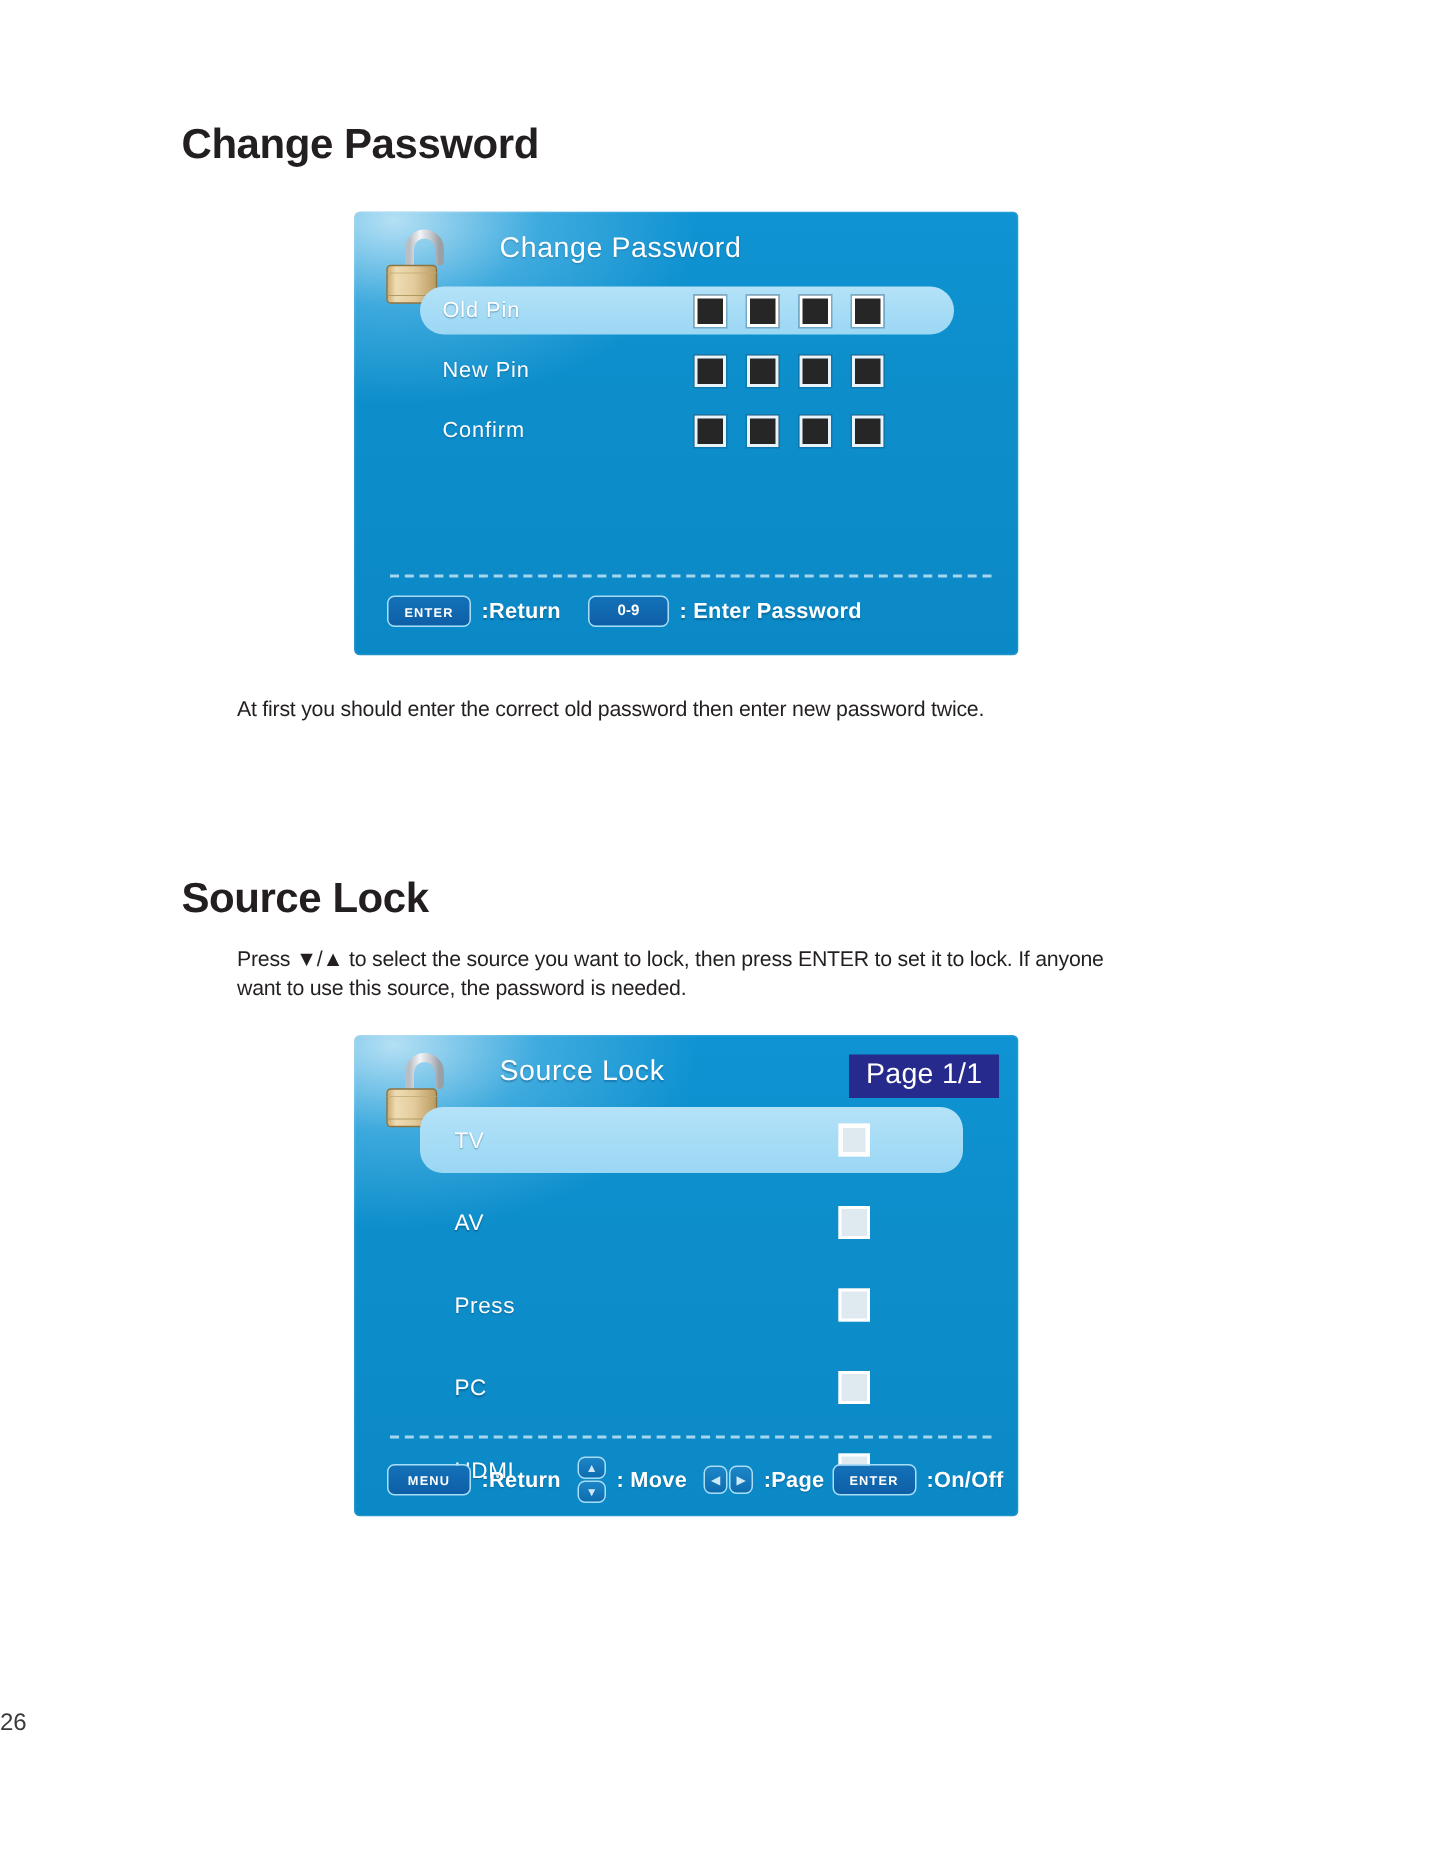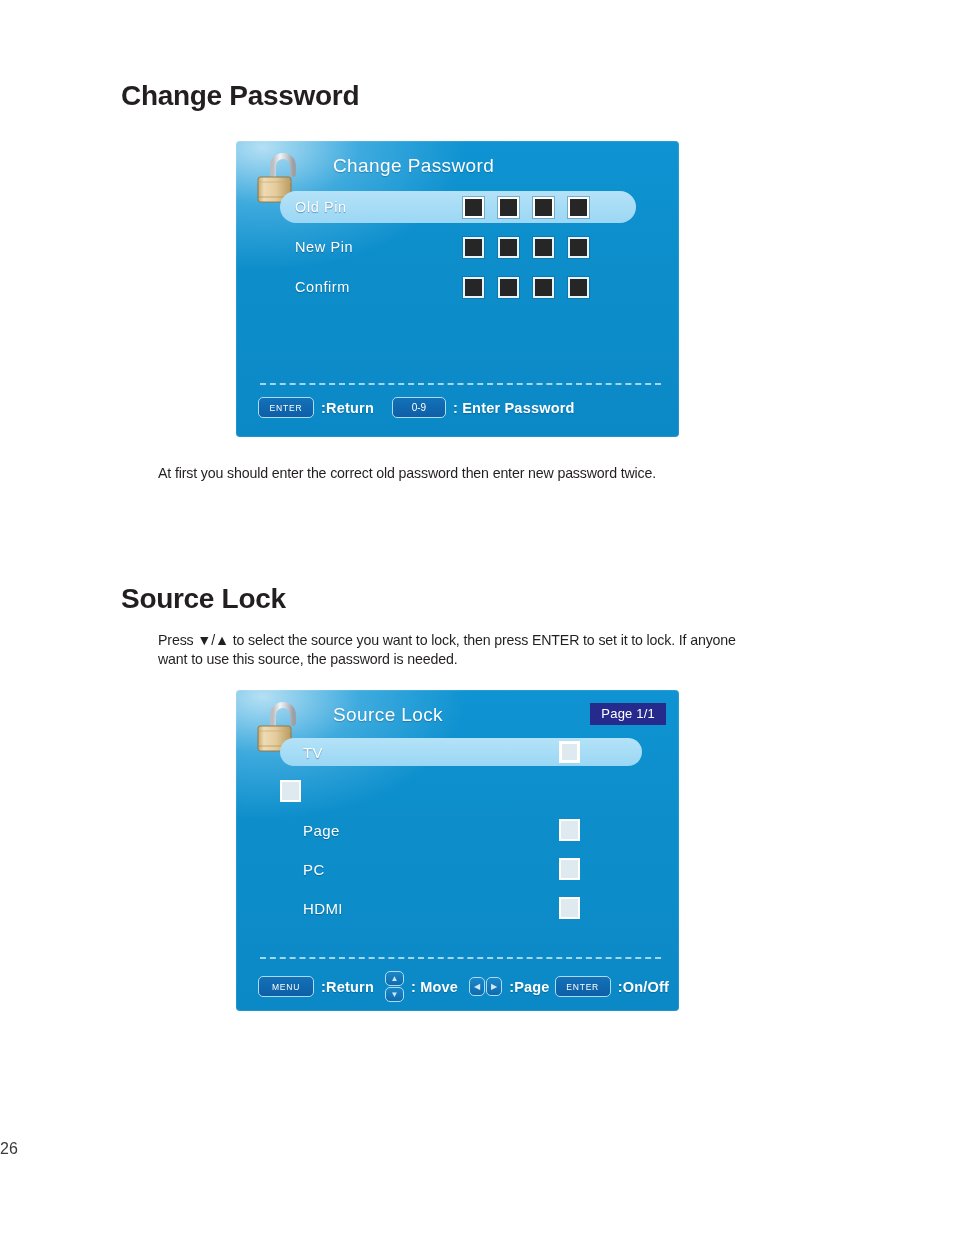--- a/index.html
+++ b/index.html
@@ -127,21 +127,21 @@
 
   
   .src-rows {
     position: absolute;
     left: 44px;
     top: 48px;
     width: 362px;
   }
   .src-row {
     position: relative;
-    height: 28px;
+    height: 44px;
     margin-bottom: 11px;
     display: flex;
     align-items: center;
   }
   .src-row.selected {
     background: linear-gradient(180deg, #b4e2f8 0%, #9ad7f4 100%);
     border-radius: 15px;
   }
   .src-label {
     width: 256px;
@@ -160,21 +160,21 @@
   }
   .src-row.selected .src-box { border-width: 3px; }
 
   
   .page-badge {
     position: absolute;
     right: 13px;
     top: 13px;
     background: #262a8c;
     color: #ffffff;
-    font-size: 13px;
+    font-size: 19px;
     padding: 3px 11px 4px 11px;
     letter-spacing: 0.2px;
   }
 
   
   .hint-bar {
     position: absolute;
     left: 0;
     bottom: 0;
     width: 100%;
@@ -206,21 +206,21 @@
     align-items: center;
     justify-content: center;
     min-width: 42px;
     height: 19px;
     padding: 0 6px;
     border: 1px solid #a9dcf5;
     border-radius: 5px;
     background: linear-gradient(180deg, #1371b8 0%, #0e5fa6 100%);
     color: #ffffff;
     font-size: 8.5px;
-    font-weight: normal;
+    font-weight: bold;
     letter-spacing: 0.8px;
   }
   .key-btn.numeric {
     min-width: 40px;
     font-size: 10px;
     letter-spacing: 0;
   }
   .hint-text {
     color: #ffffff;
     font-size: 14.5px;
@@ -384,25 +384,26 @@
   <div class="page-badge">Page 1/1</div>
 
   <div class="src-rows">
 
     <div class="src-row selected">
       <div class="src-label">TV</div>
       <div class="src-box"></div>
     </div>
 
     <div class="src-row">
+      <div class="src-label">AV</div>
       <div class="src-box"></div>
     </div>
 
     <div class="src-row">
-      <div class="src-label">Page</div>
+      <div class="src-label">Press</div>
       <div class="src-box"></div>
     </div>
 
     <div class="src-row">
       <div class="src-label">PC</div>
       <div class="src-box"></div>
     </div>
 
     <div class="src-row">
       <div class="src-label">HDMI</div>

